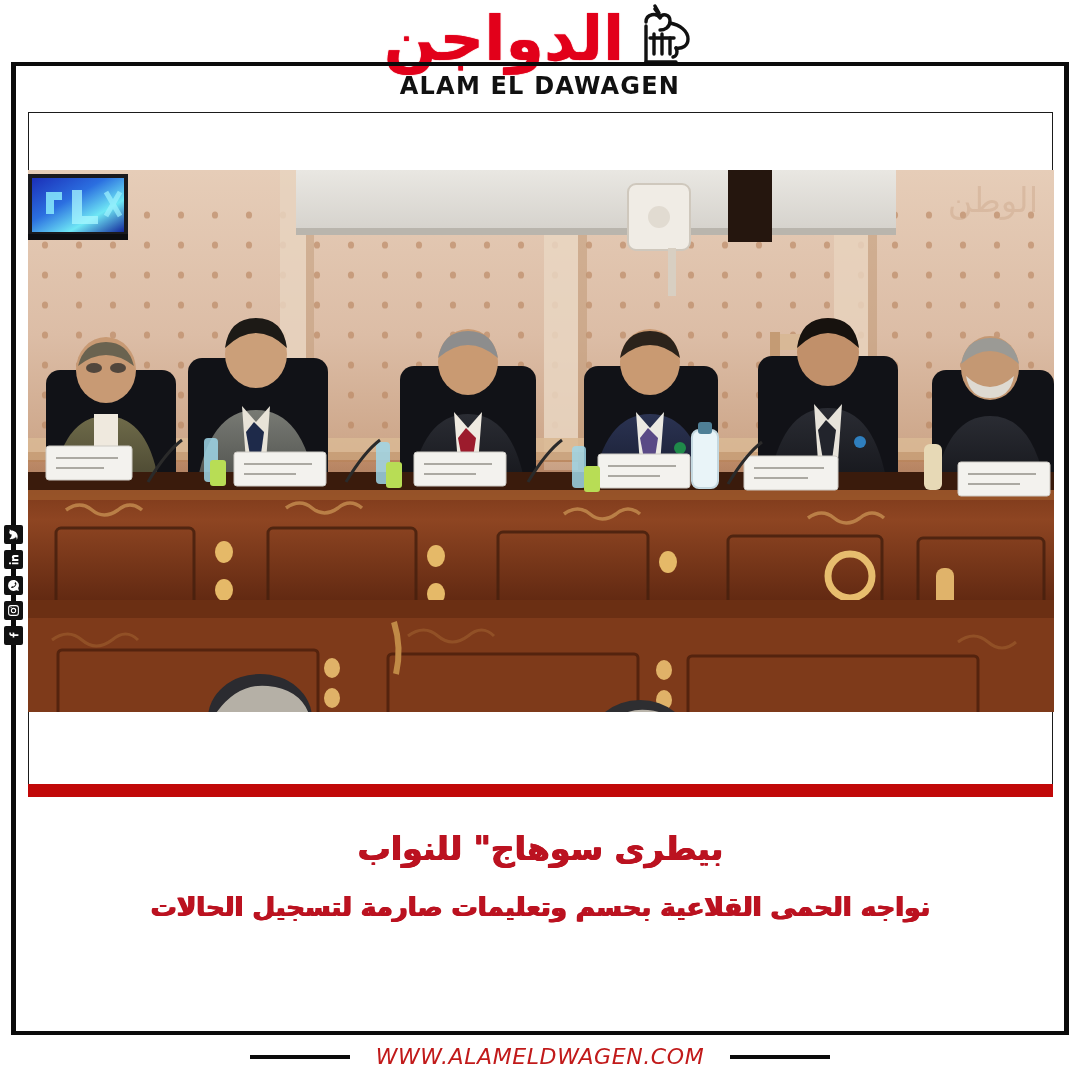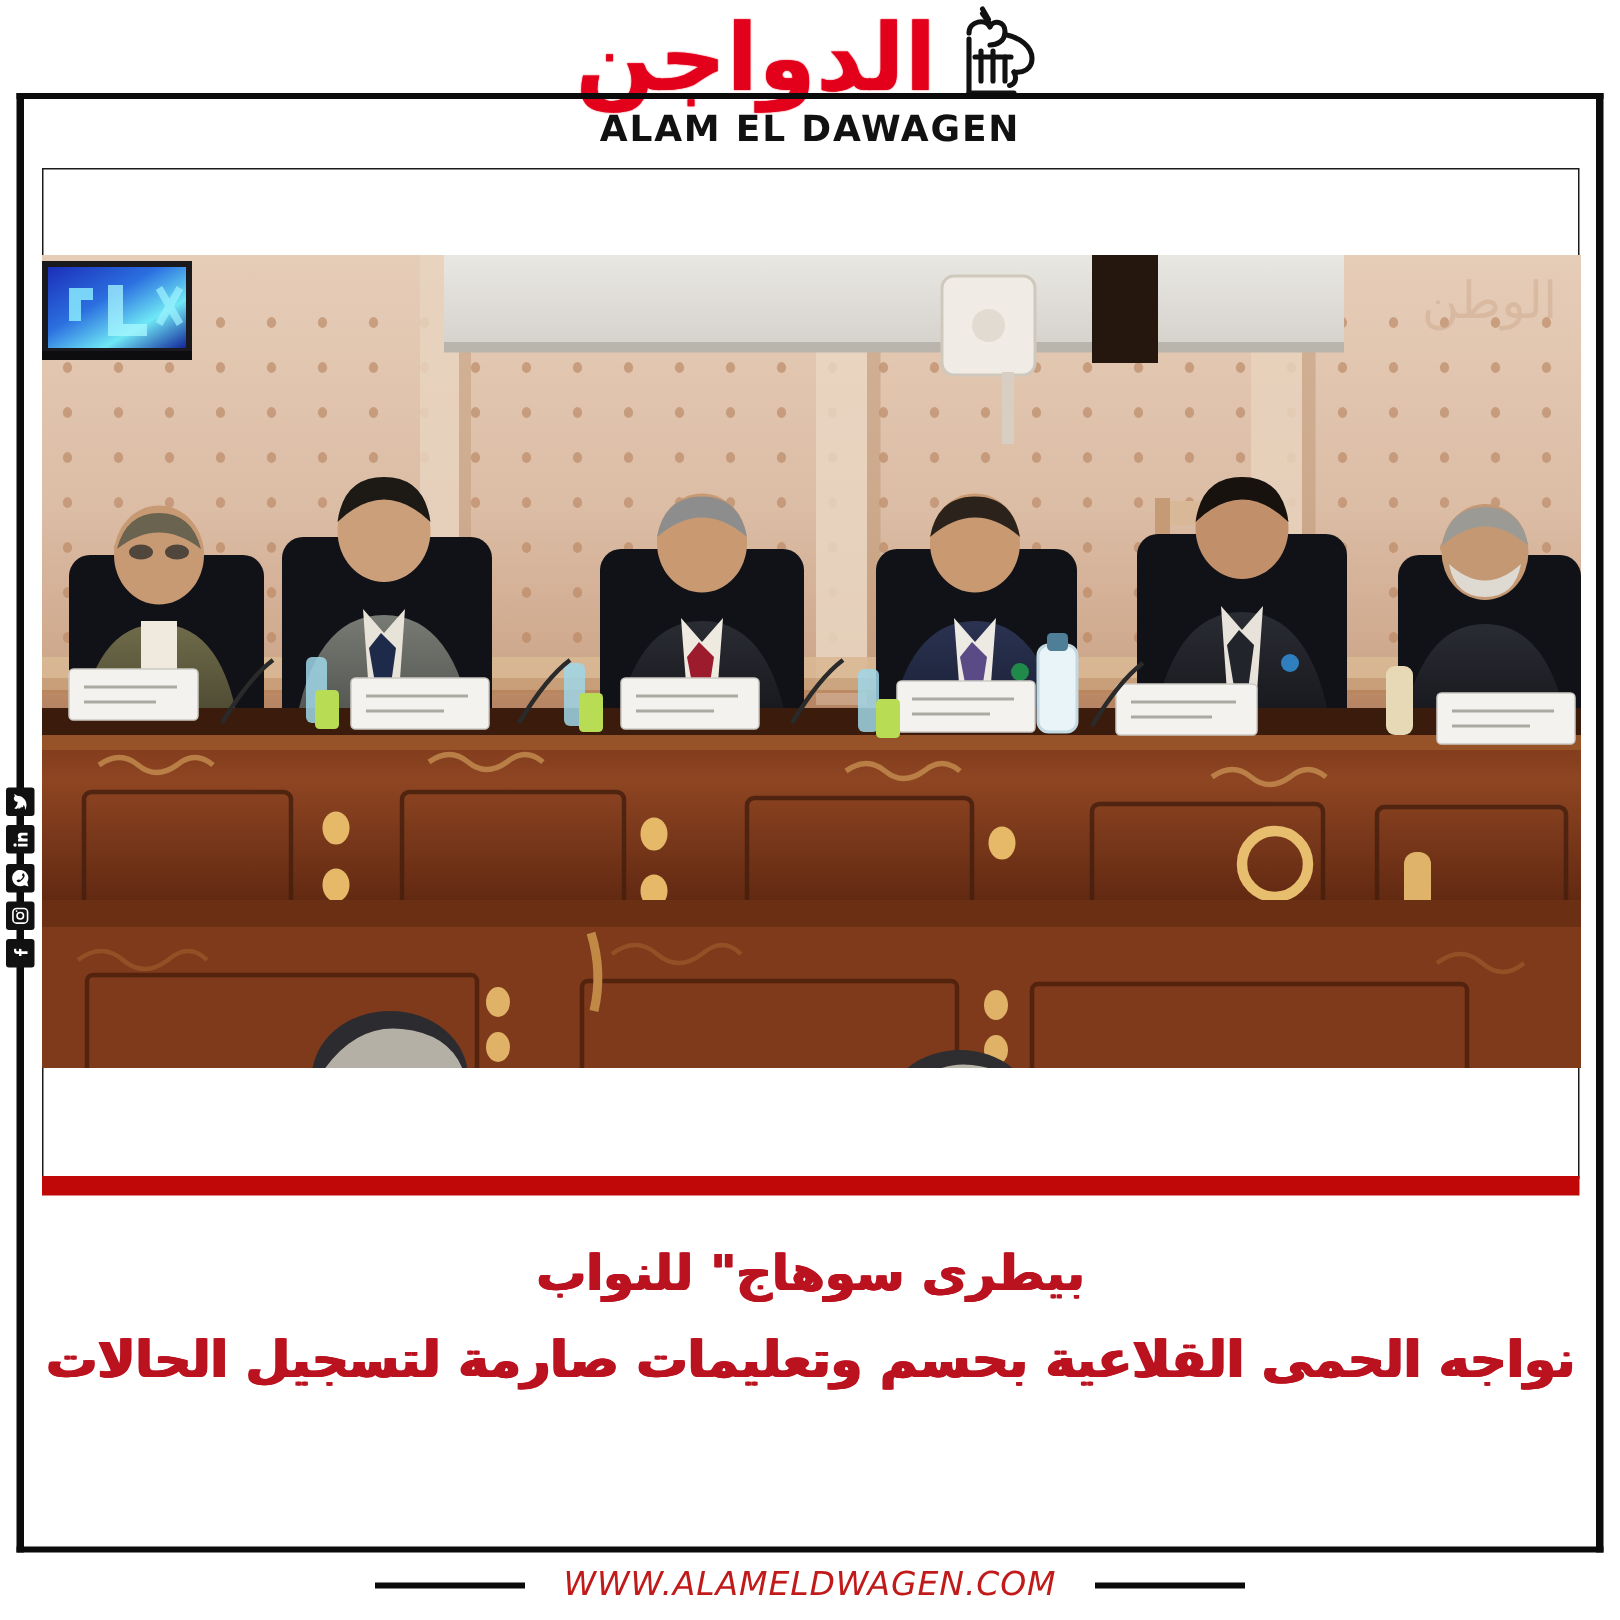--- a/index.html
+++ b/index.html
@@ -59,21 +59,21 @@
   .headline{
     position:absolute;left:28px;top:826px;width:1025px;
     direction:rtl;text-align:center;color:#bb1220;
   }
   .hl1{
     font-size:33px;font-weight:bold;line-height:46px;
     letter-spacing:0px;
     text-shadow:0.6px 0 0 #bb1220,-0.6px 0 0 #bb1220;
   }
   .hl2{
-    font-size:34px;font-weight:bold;line-height:50px;margin-top:10px;
+    font-size:26px;font-weight:bold;line-height:50px;margin-top:10px;
     text-shadow:0.8px 0 0 #bb1220,-0.8px 0 0 #bb1220;
   }
 
   
   .footer{
     position:absolute;left:0;top:1033px;width:1080px;height:47px;
     display:flex;align-items:center;justify-content:center;gap:26px;
   }
   .dash{width:100px;height:4px;background:#0b0b0b;}
   .footer-url{

